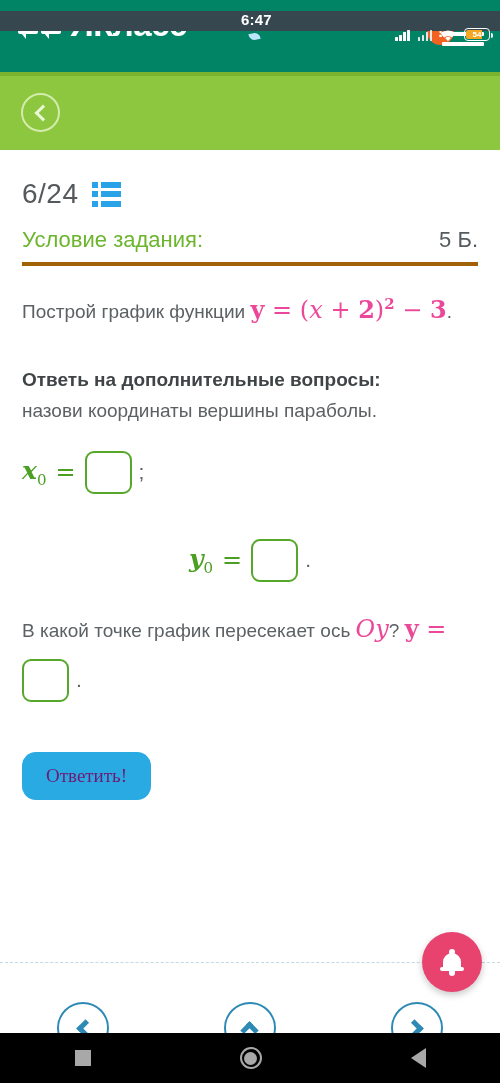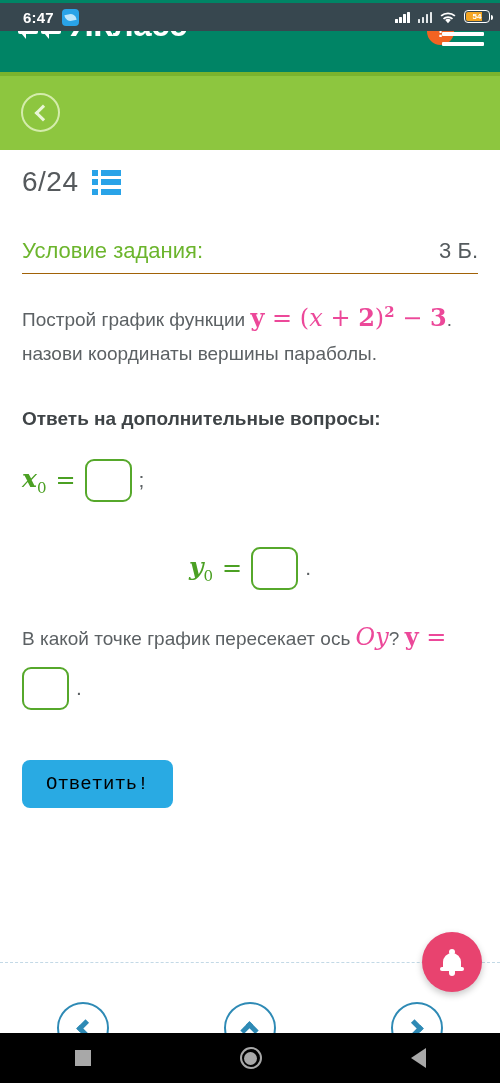--- a/index.html
+++ b/index.html
@@ -6,23 +6,23 @@
   html, body {
     width:500px; height:1083px;
     background:#ffffff;
     font-family:"Liberation Sans", sans-serif;
     overflow:hidden;
   }
   #app { position:relative; width:500px; height:1083px; overflow:hidden; background:#fff; }
 
   
   .statusbar{
-    position:absolute; top:3px; left:0; width:500px; height:28px;
+    position:absolute; top:11px; left:0; width:500px; height:20px;
     background:#37474f; display:flex; align-items:center;
-    padding:0 10px; z-index:40;
+    padding:0 10px; z-index:40;flex-direction:column;
   }
   .sb-time{ color:#ffffff; font-size:15px; font-weight:bold; letter-spacing:.2px; margin-left:13px;}
   .sb-appicon{
     width:17px; height:17px; border-radius:4px; background:#29a3e8;
     margin-left:8px; position:relative;
   }
   .sb-appicon:after{
     content:""; position:absolute; left:3px; top:5px; width:11px; height:7px;
     background:#bde6fb; border-radius:0 6px 0 6px; transform:rotate(-12deg);
   }
@@ -86,30 +86,30 @@
     z-index:18;
   }
   .chev-l{
     width:12px;height:12px; border-left:3.5px solid #eaf6d7; border-bottom:3.5px solid #eaf6d7;
     transform:rotate(45deg); margin-left:4px;
   }
 
   
   .content{ position:absolute; top:150px; left:0; width:500px; padding:0 22px; }
 
-  .counterrow{ display:flex; align-items:center; gap:13px; margin-top:16px;}
+  .counterrow{ display:flex; align-items:center; gap:13px; margin-top:28px;}
   .counter{ font-size:28px; color:#55595c; letter-spacing:.5px;}
   .listicon{ display:flex; flex-direction:column; gap:3.5px; }
   .listicon .ln{ display:flex; align-items:center; gap:3px;}
   .listicon .dot{ width:6px;height:6px;background:#29a3e8;}
   .listicon .bar{ width:20px;height:6px;background:#29a3e8;}
 
   .condrow{
     display:flex; justify-content:space-between; align-items:baseline;
-    margin-top:40px; padding-bottom:9px; border-bottom:1px solid #a16207;
+    margin-top:17px; padding-bottom:9px; border-bottom:4px solid #a16207;
   }
   .condlabel{ font-size:22px; color:#6cb52d; }
   .condpoints{ font-size:22px; color:#555b5e; }
 
   .ptext{ font-size:19px; color:#5c6164; line-height:1.45; margin-top:27px;}
   .ptext.bold{ font-weight:bold; color:#3f4447; margin-top:38px;}
   .ptext.tight{ margin-top:4px;}
 
   .mth{ font-family:"DejaVu Serif", serif; font-style:italic; color:#ec4899;}
   .mth b{ font-style:normal; font-weight:bold;}
@@ -129,22 +129,22 @@
     background:#ffffff; outline:none; font-size:19px; text-align:center;
     font-family:"Liberation Sans", sans-serif; color:#3f4447;
   }
   .punct{ font-size:21px; color:#5c6164; margin-left:7px;}
 
   .oyline{ font-size:19px; color:#5c6164; line-height:1.45; margin-top:30px;}
   .lastboxrow{ display:flex; align-items:center; margin-top:12px; }
 
   .submit{
     margin-top:50px; display:inline-block; background:#29aae3; border:none;
-    color:#000000; font-size:19px; padding:0 24px; height:48px; border-radius:8px;
-    font-family:Liberation Mono, monospace; cursor:pointer;
+    color:#701a75; font-size:19px; padding:0 24px; height:48px; border-radius:14px;
+    font-family:Liberation Serif, serif; cursor:pointer;
   }
 
   
   .fab{
     position:absolute; right:18px; top:932px; width:60px;height:60px;border-radius:50%;
     background:#e8436f; display:flex;align-items:center;justify-content:center; z-index:30;
     box-shadow:0 3px 7px rgba(0,0,0,.22);
   }
   .bell{ position:relative; width:24px; height:26px;}
   .bell-body{
@@ -262,30 +262,30 @@
           </span>
         <span class="ln">
             <span class="dot"></span>
             <span class="bar"></span>
           </span>
       </span>
     </div>
 
     <div class="condrow">
       <span class="condlabel">Условие задания:</span>
-      <span class="condpoints">3 Б.</span>
+      <span class="condpoints">5 Б.</span>
     </div>
 
     <div class="ptext">
       <span>Построй график функции </span><span class="mth mthbig"><b>y</b><span class="op"> </span><span class="op">=</span><span class="op"> </span><span class="op">(</span><span>x</span><span class="op"> </span><span class="op">+</span><span class="op"> </span><b>2</b><span class="op">)</span><sup>2</sup><span class="op"> </span><span class="op">−</span><span class="op"> </span><b>3</b></span><span>.</span>
     </div>
 
 
+    <div class="ptext bold">Ответь на дополнительные вопросы:</div>
     <div class="ptext tight">назови координаты вершины параболы.</div>
-    <div class="ptext bold">Ответь на дополнительные вопросы:</div>
 
     <div class="answerrow">
       <span class="varlabel"><span>x</span><sub>0</sub></span>
       <span class="eqsign">=</span>
       <input class="ansbox" type="text" value="" style="">
       <span class="punct">;</span>
     </div>
 
     <div class="answerrow" style="margin-top:45px;justify-content:center;">
       <span class="varlabel"><span>y</span><sub>0</sub></span>

